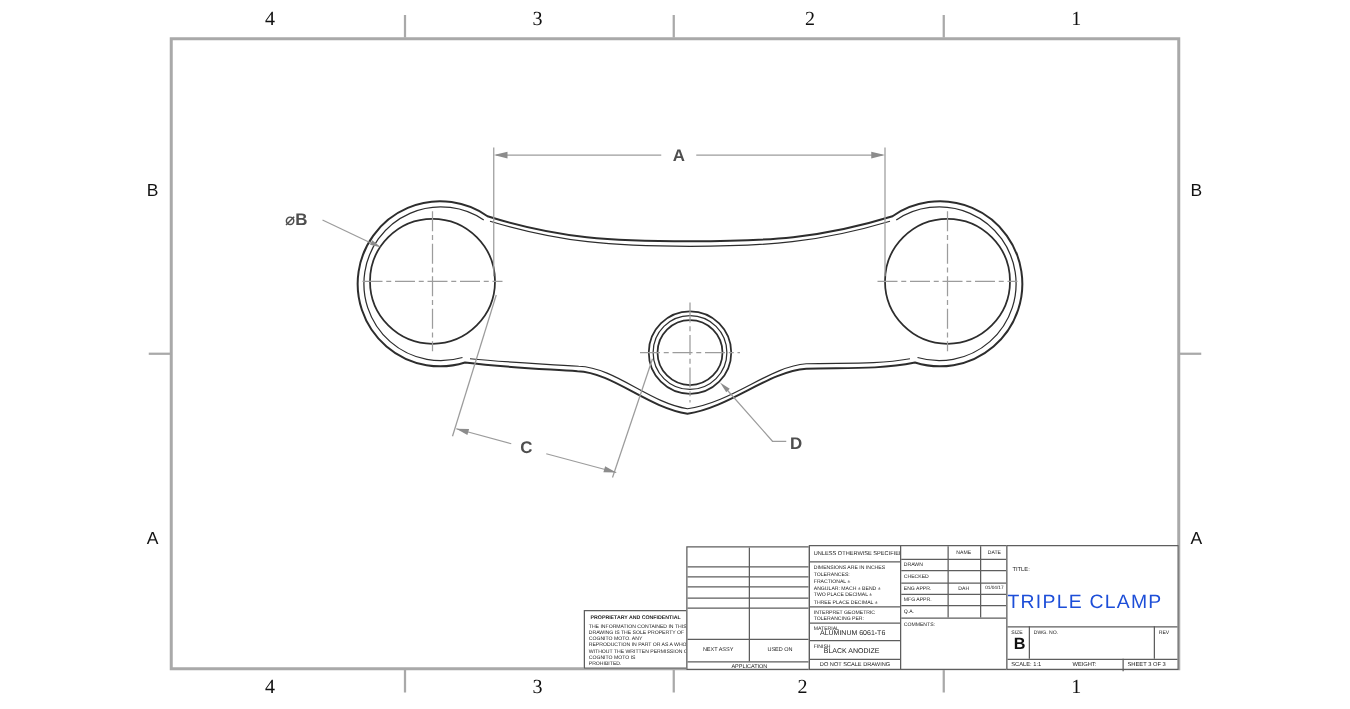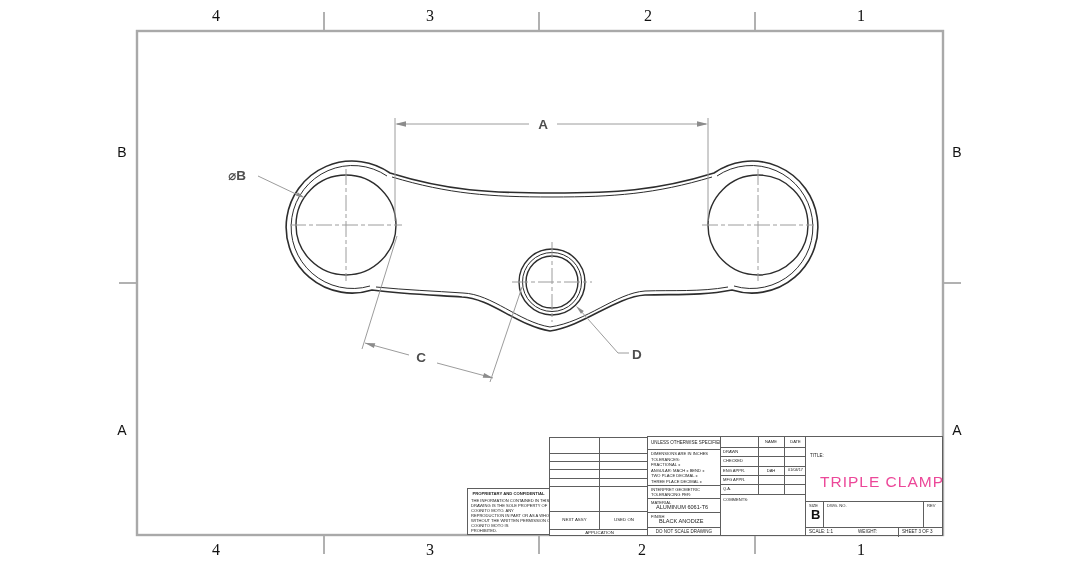--- a/index.html
+++ b/index.html
@@ -176,21 +176,21 @@
     <div class="t tt" style="left:2px;top:29px;height:9px;line-height:9px">ENG APPR.</div>
     <div class="t tc tt" style="left:37px;top:29px;width:26px;height:9px;line-height:9px">DAH</div>
     <div class="t tc" style="left:63px;top:29px;width:23px;height:9px;line-height:9px;font-size:3.8px">01/04/17</div>
     <div class="t tt" style="left:2px;top:38px;height:9px;line-height:9px">MFG APPR.</div>
     <div class="t tt" style="left:2px;top:47px;height:10px;line-height:10px">Q.A.</div>
     <div class="t tt" style="left:2px;top:58px;height:9px;line-height:9px">COMMENTS:</div>
   </div>
 
   <div class="box" style="left:805px;top:436px;width:138px;height:100px">
     <div class="t" style="left:4px;top:16px;font-size:4.6px">TITLE:</div>
-    <div style="position:absolute;left:0;top:36px;width:138px;text-align:right;font-size:15.5px;letter-spacing:1px;color:#ec4899">TRIPLE CLAMP</div>
+    <div style="position:absolute;left:0;top:36px;width:138px;text-align:left;font-size:15.5px;letter-spacing:1px;color:#1d4ed8">TRIPLE CLAMP</div>
     <div class="ln" style="left:0;top:64px;width:100%;height:1px"></div>
     <div class="ln" style="left:17px;top:64px;width:1px;height:26px"></div>
     <div class="ln" style="left:117px;top:64px;width:1px;height:26px"></div>
     <div class="t tt" style="left:3px;top:66px">SIZE</div>
     <div style="position:absolute;left:5px;top:70px;font-size:13px;font-weight:bold;color:#111">B</div>
     <div class="t tt" style="left:21px;top:66px">DWG. NO.</div>
     <div class="t tt" style="left:121px;top:66px">REV</div>
     <div class="ln" style="left:0;top:90px;width:100%;height:1px"></div>
     <div class="ln" style="left:92px;top:90px;width:1px;height:10px"></div>
     <div class="t" style="left:3px;top:92px;font-size:4.6px">SCALE: 1:1</div>

